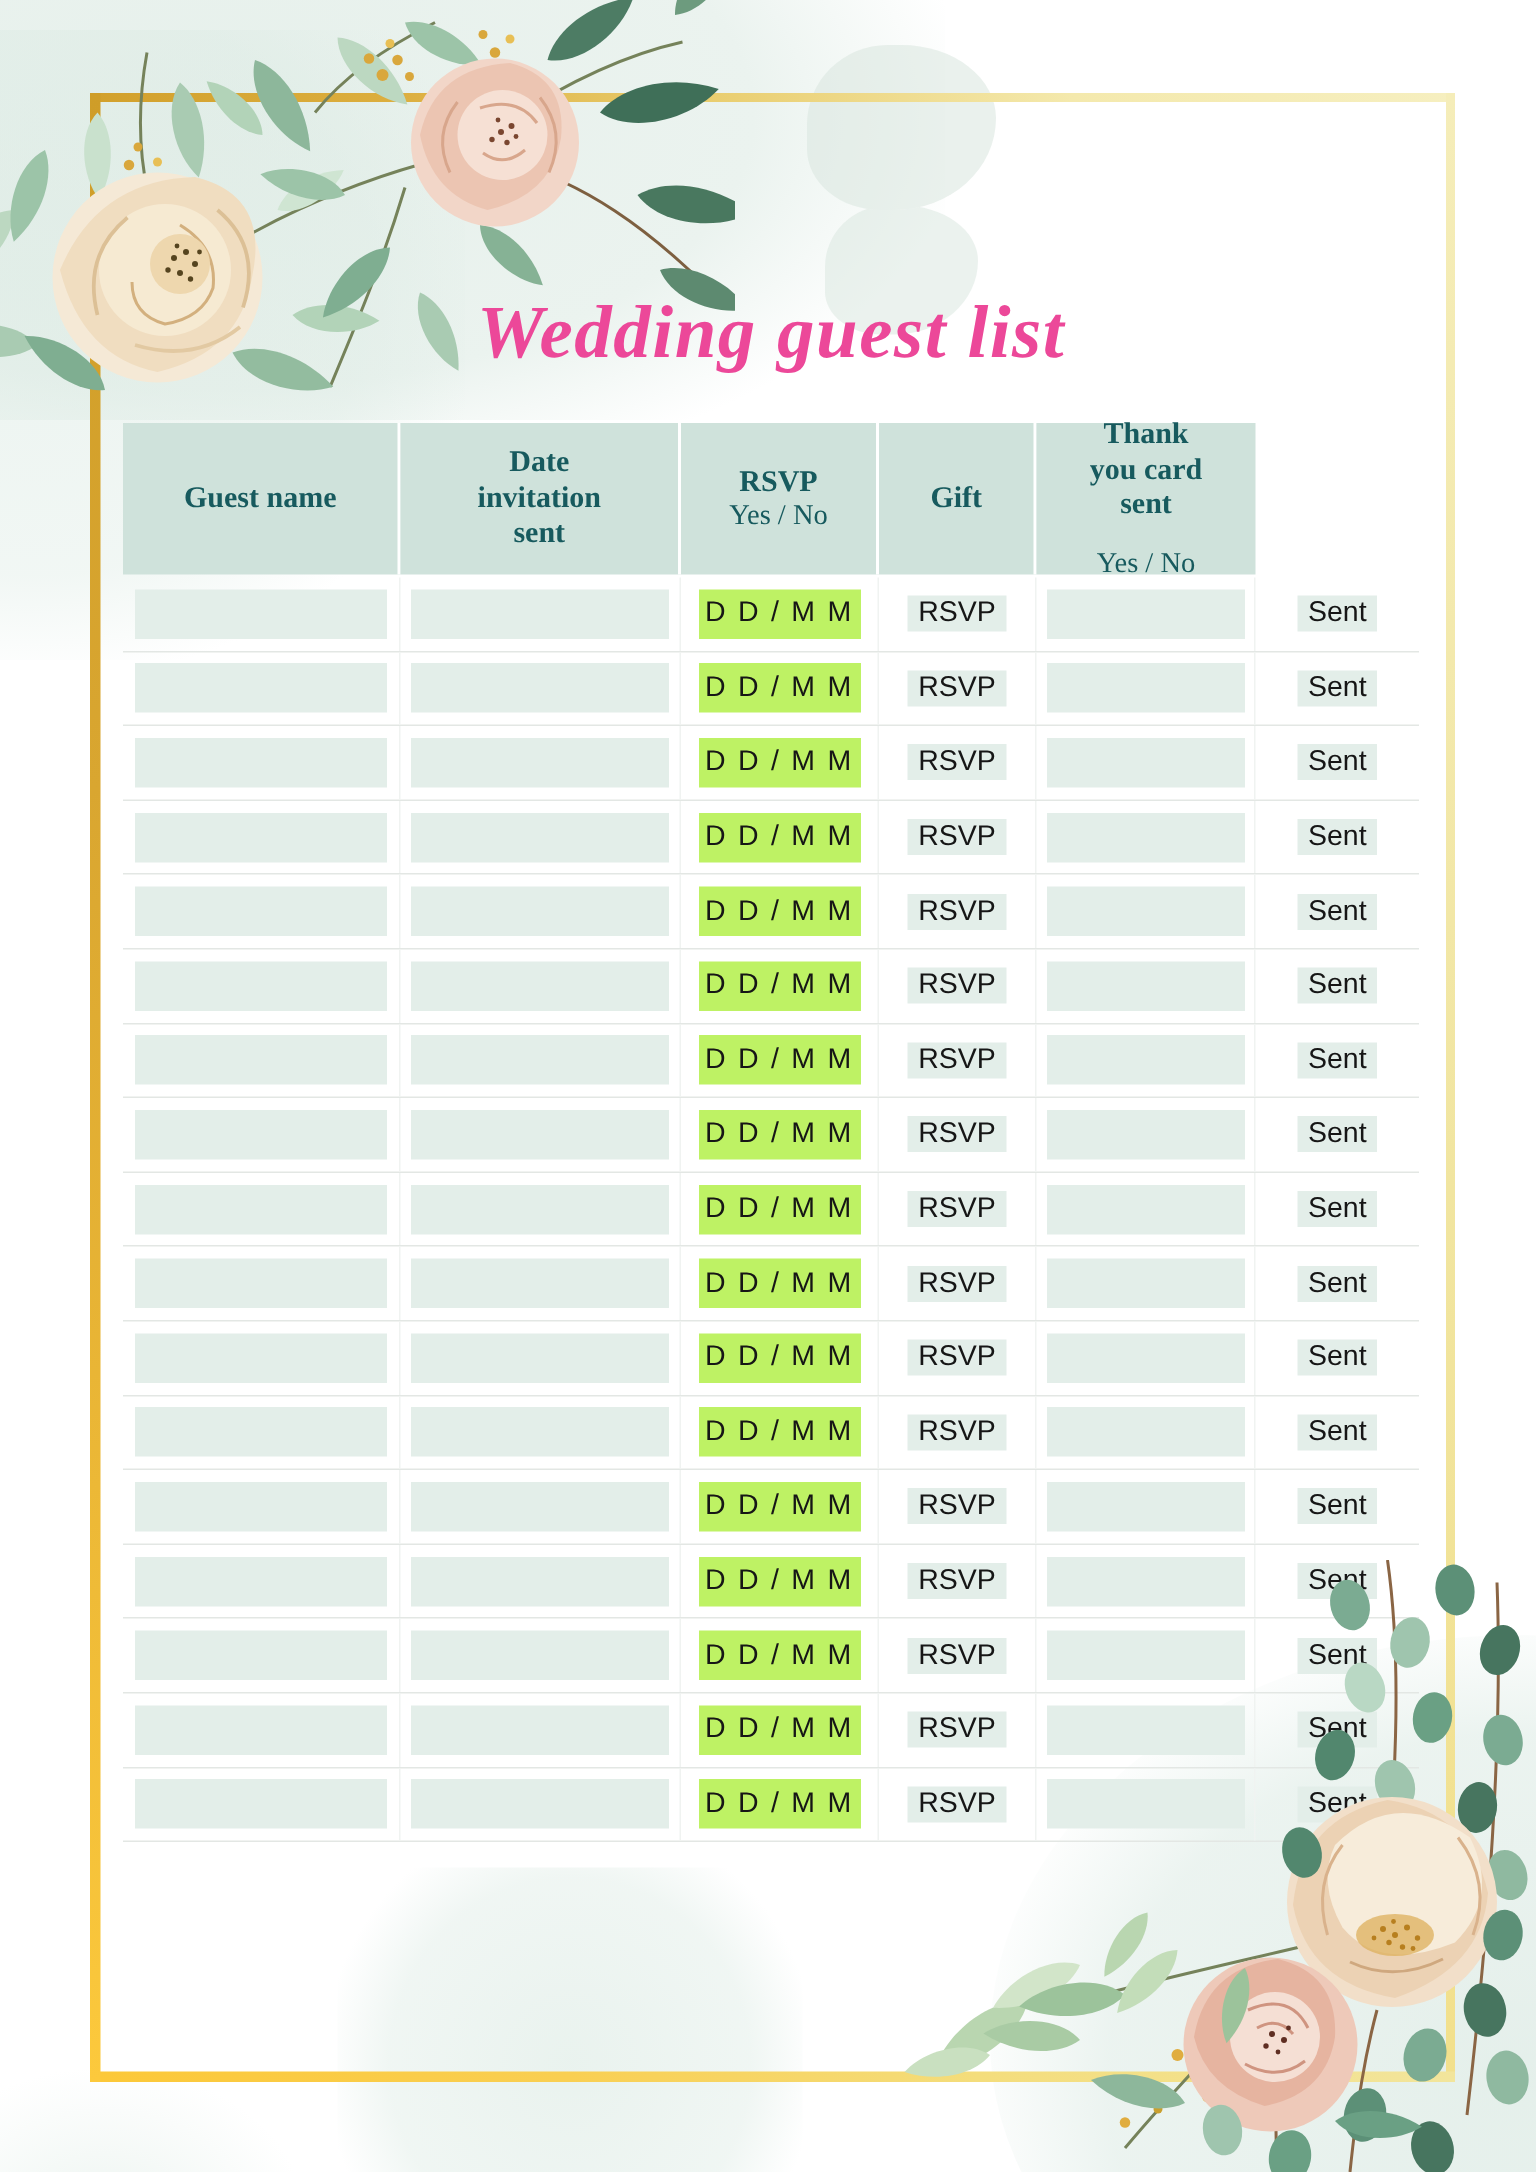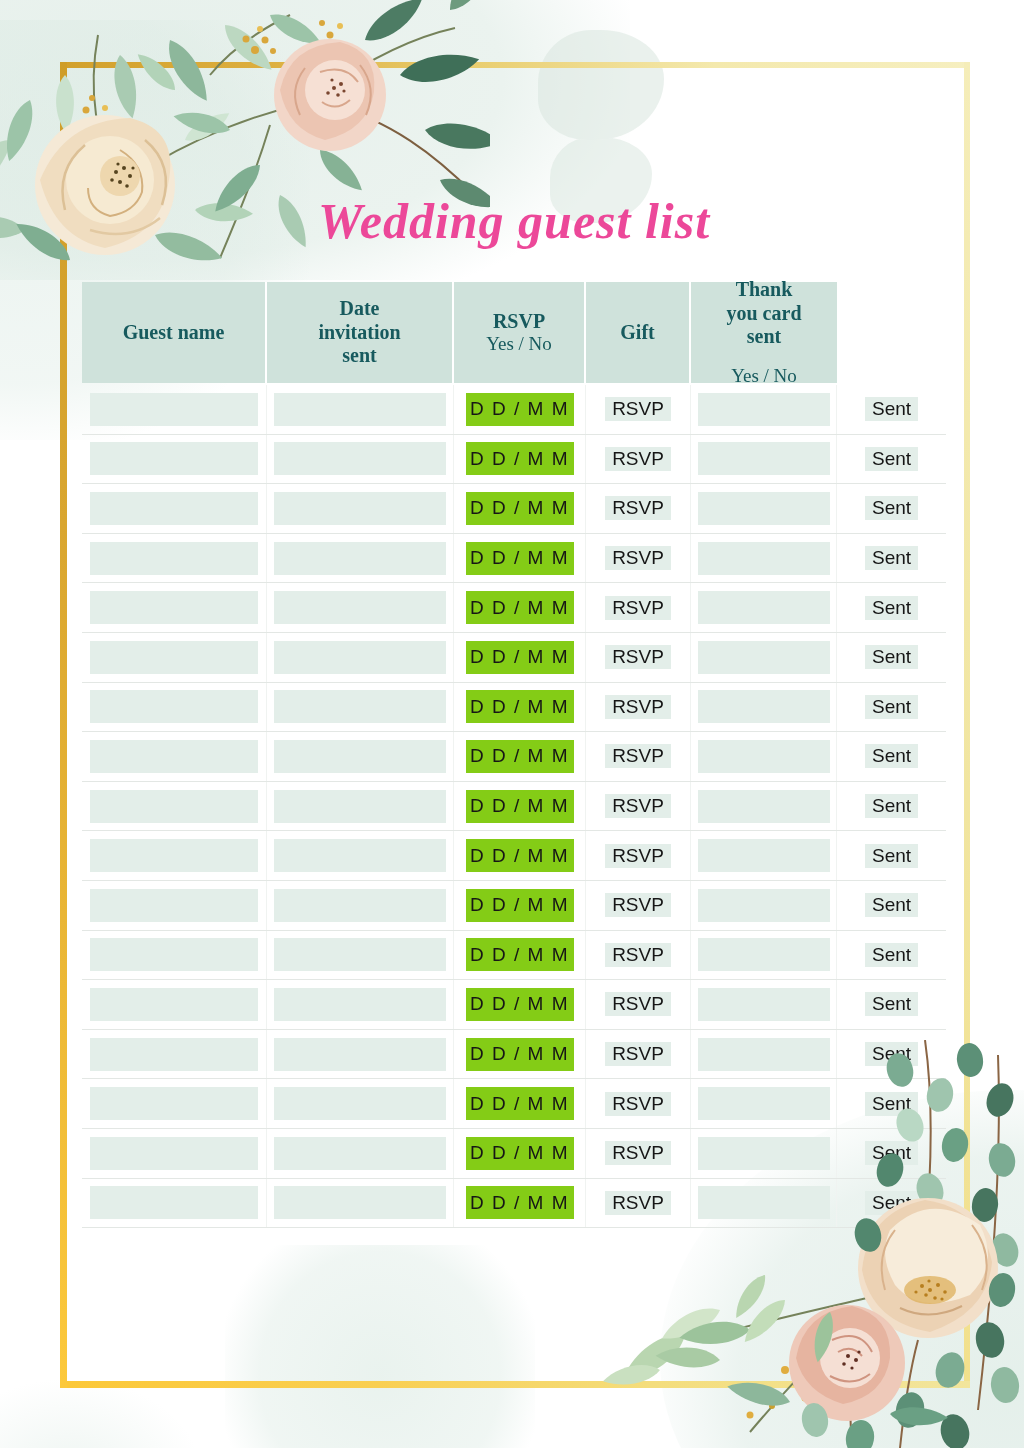--- a/index.html
+++ b/index.html
@@ -77,21 +77,21 @@
   .td{
     display:flex;align-items:center;justify-content:center;
     box-sizing:border-box;border-right:1px solid #f0f3f1;
   }
   .td:last-child{border-right:none;}
   .field{background:#e3eee9;height:33px;}
   .field-guest{width:168px;}
   .field-email{width:172px;}
   .field-gift{width:132px;}
   .date-box{
-    background:#84cc16;width:108px;height:33px;
+    background:#bef264;width:108px;height:33px;
     display:flex;align-items:center;justify-content:center;
     font-family:"Liberation Sans",sans-serif;font-size:19px;color:#161616;
     letter-spacing:1.5px;
   }
   .pill{
     background:#e3eee9;padding:1px 7px;
     font-family:"Liberation Sans",sans-serif;font-size:19px;color:#161616;
   }
   
   .floral{position:absolute;z-index:3;pointer-events:none;}

